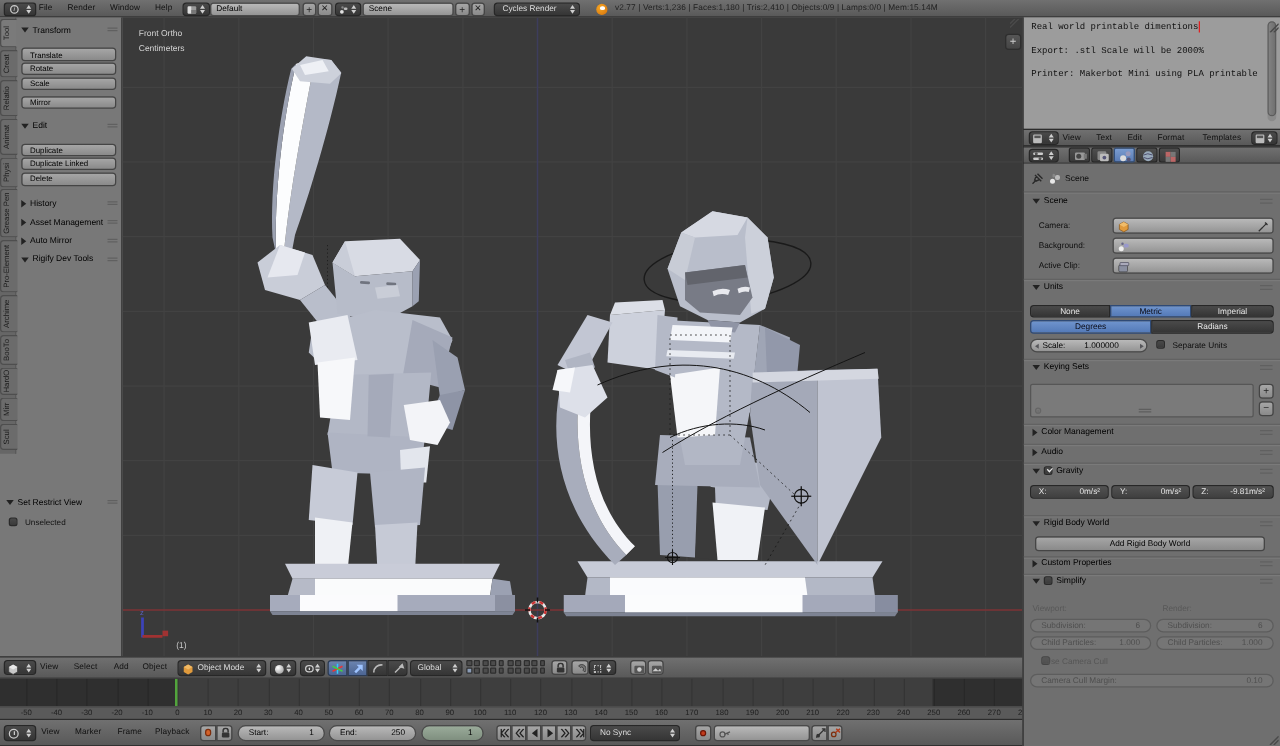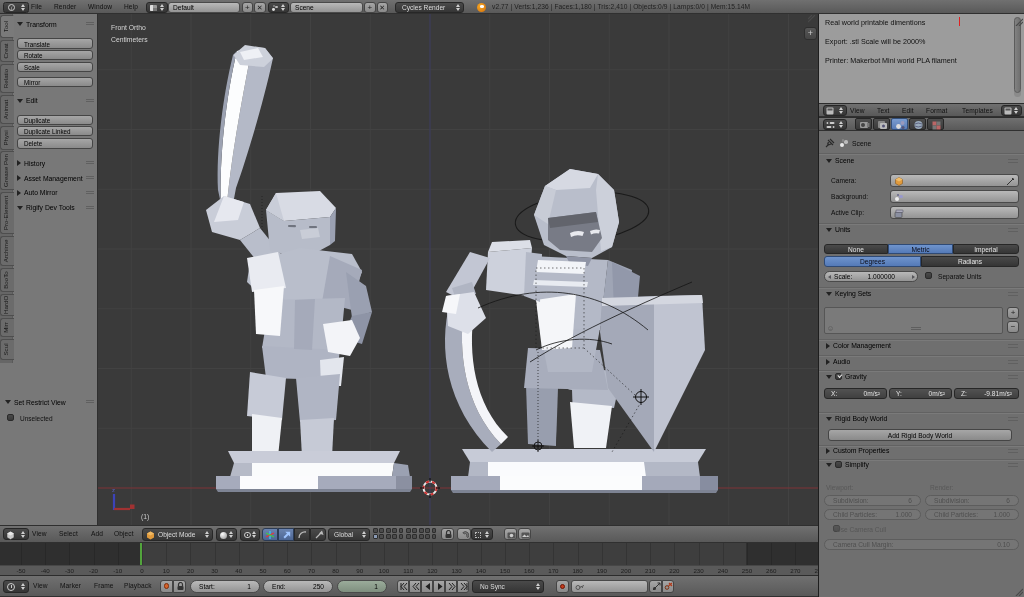--- a/index.html
+++ b/index.html
@@ -556,25 +556,25 @@
   <div class="abs btn" style="left:661.5px;top:4.5px;width:12.5px;height:13px;border-radius:0 3px 3px 0">
       <svg width="9" height="9" style="position:absolute;left:1.5px;top:1.5px">
         <circle cx="3" cy="5.5" r="1.8" fill="none" stroke="#7d2e0d" stroke-width="1"></circle>
         <path d="M4.5,4 L8,1 M5,1 L8,4" stroke="#b03a1a" stroke-width="1.2" fill="none"></path>
       </svg>
     </div>
 </div>
 
 <div class="abs" style="left:818px;top:14px;width:206px;height:583px;background:#6f6f6f;border-left:1px solid #1e1e1e"></div>
 
-<div class="abs" style="left:819px;top:14px;width:205px;height:89px;background:#9c9c9c;font-family:Liberation Sans, sans-serif;font-size:7.2px;color:#111">
+<div class="abs" style="left:819px;top:14px;width:205px;height:89px;background:#9c9c9c;font-family:Liberation Mono, monospace;font-size:7.2px;color:#111">
   <span class="abs" style="left:6px;top:4px;white-space:pre">Real world printable dimentions</span>
   <span class="abs" style="left:139.5px;top:3px;width:1.5px;height:9px;background:#e02020"></span>
   <span class="abs" style="left:6px;top:23px;white-space:pre">Export: .stl Scale will be 2000%</span>
-  <span class="abs" style="left:6px;top:42px;white-space:pre">Printer: Makerbot Mini world PLA filament</span>
+  <span class="abs" style="left:6px;top:42px;white-space:pre">Printer: Makerbot Mini using PLA printable</span>
   <div class="abs" style="right:3px;top:3px;width:7px;height:80px;background:#8b8b8b;border-radius:4px"></div>
   <div class="abs" style="right:3px;top:3px;width:7px;height:76px;background:linear-gradient(90deg,#828282,#707070);border:1px solid #5c5c5c;border-radius:4px"></div>
 </div>
 
 <div class="abs hdr" style="left:819px;top:103px;width:205px;height:14px;border-top:1px solid #2c2c2c"></div>
 <div class="abs" style="left:819px;top:103px;width:205px;height:14px">
   <div class="abs dk" style="left:4px;top:1.5px;width:24px;height:11px">
     <svg width="8" height="8" style="position:absolute;left:2px;top:1.5px">
         <rect x="0.5" y="0.5" width="7" height="7" rx="1" fill="#bbb"></rect>
         <rect x="1.5" y="1.5" width="5" height="2" fill="#555"></rect>

